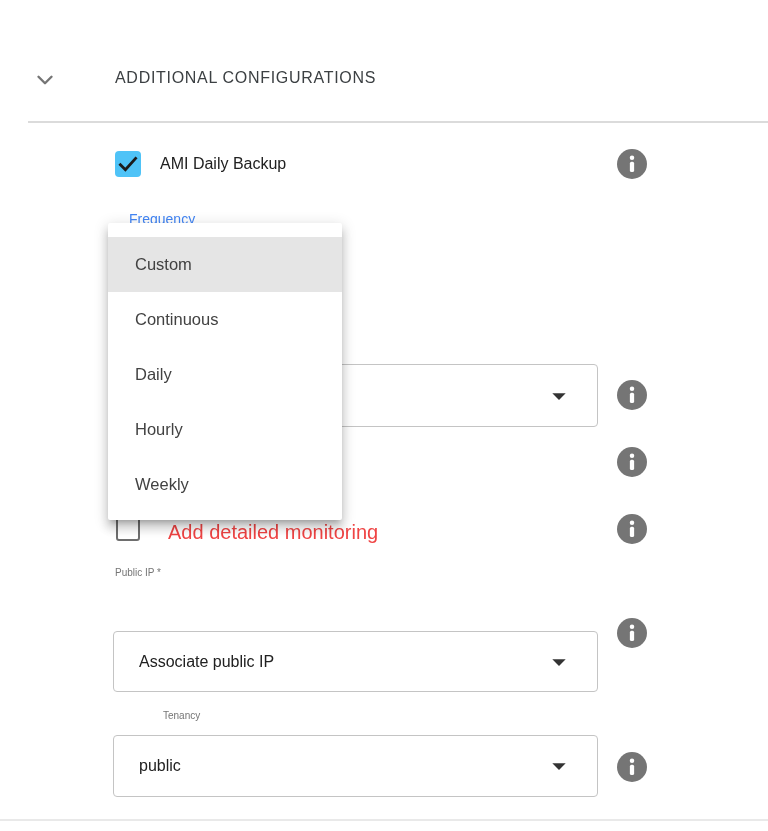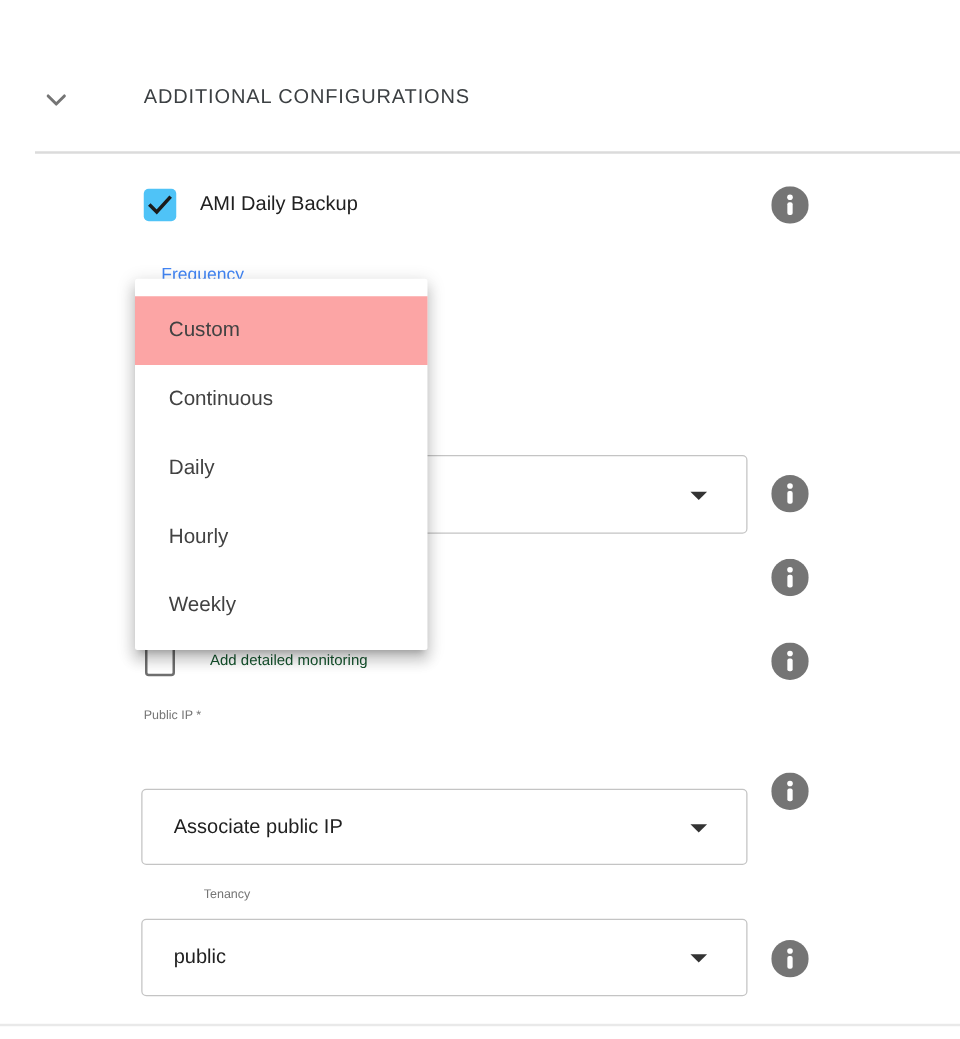--- a/index.html
+++ b/index.html
@@ -20,21 +20,21 @@
   .cb-checked{
     position:absolute;left:115px;top:151px;width:26px;height:26px;
     background:#4FC3F7;border-radius:4px;cursor:pointer;
   }
   .ami-label{position:absolute;left:160px;top:155px;font-size:16px;color:#212121;white-space:nowrap;}
 
   .cb-unchecked{
     position:absolute;left:116px;top:517px;width:24px;height:24px;box-sizing:border-box;
     border:2px solid #6E6E6E;border-radius:3px;background:#fff;cursor:pointer;z-index:1;
   }
-  .monitoring-label{position:absolute;left:168px;top:521px;font-size:12px;color:#14532d;z-index:1;white-space:nowrap;}
+  .monitoring-label{position:absolute;left:168px;top:521px;font-size:20px;color:#ef4444;z-index:1;white-space:nowrap;}
 
   
   .freq-label{position:absolute;left:129px;top:211px;font-size:14px;color:#4285F4;z-index:1;white-space:nowrap;}
 
   
   .select{
     position:absolute;left:113px;width:485px;box-sizing:border-box;background:#fff;
     border:1px solid #C4C4C4;border-radius:4px;cursor:pointer;z-index:2;
   }
   .select-freq{top:364px;height:63px;}
@@ -63,21 +63,21 @@
   
   .menu{
     position:absolute;left:108px;top:223px;width:234px;z-index:10;background:#fff;
     border-radius:2px;padding:14px 0 8px 0;
     box-shadow:0 5px 5px -3px rgba(0,0,0,.2),0 8px 10px 1px rgba(0,0,0,.14),0 3px 14px 2px rgba(0,0,0,.12);
   }
   .menu-item{
     height:55px;display:flex;align-items:center;padding-left:27px;
     font-size:16.5px;color:#424242;cursor:pointer;white-space:nowrap;
   }
-  .menu-item.selected{background:#fca5a5;text-align:right;}
+  .menu-item.selected{background:#e5e5e5;text-align:right;}
 </style>
 </head>
 <body>
 
 <div class="page">
 
   <span class="chevron-wrap">
     <svg viewBox="0 0 24 24" width="26" height="26">
       <path d="M6 9l6 6 6-6" fill="none" stroke="#757575" stroke-width="2.2" stroke-linecap="round" stroke-linejoin="round"></path>
     </svg>

